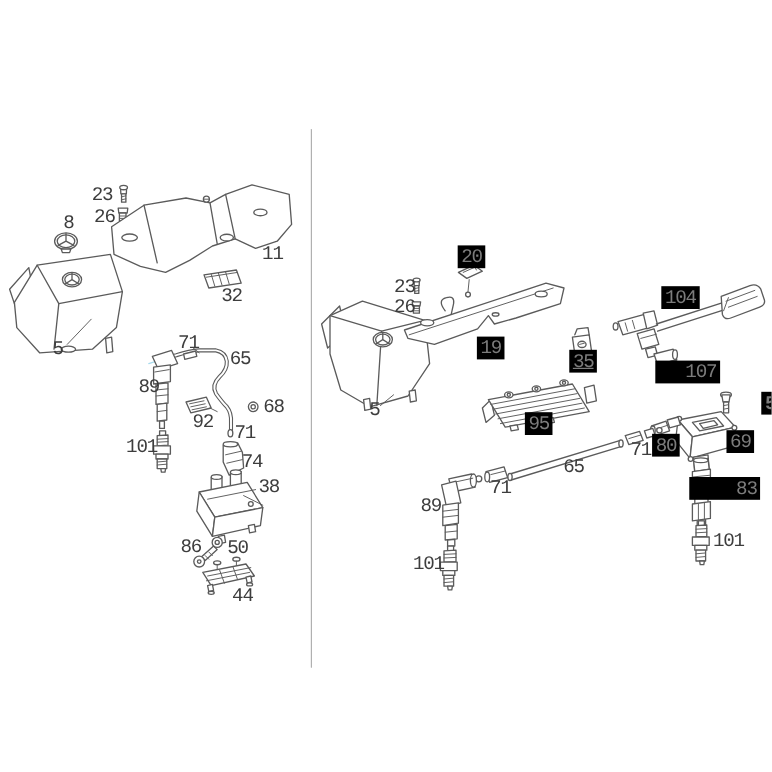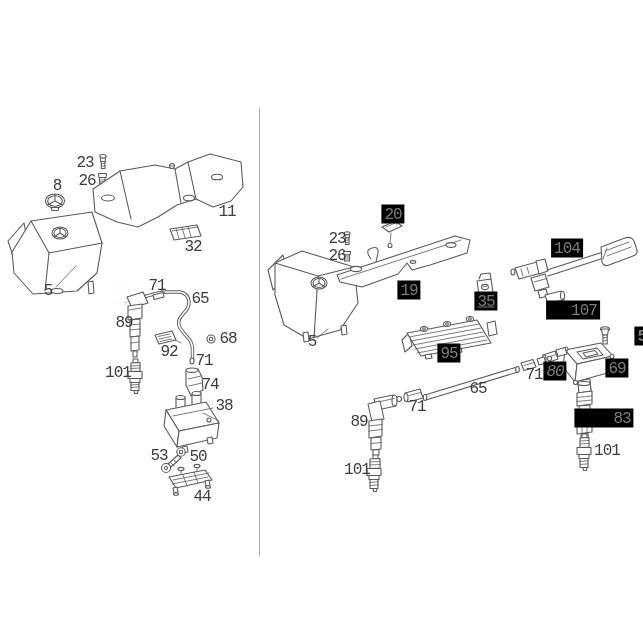--- a/index.html
+++ b/index.html
@@ -402,39 +402,39 @@
       <div class="part-label" style="left: 48px; top: 291px;">5</div>
       <div class="part-label" style="left: 157px; top: 286px;">71</div>
       <div class="part-label" style="left: 200px; top: 299px;">65</div>
       <div class="part-label" style="left: 124px; top: 323px;">89</div>
       <div class="part-label" style="left: 169px; top: 352px;">92</div>
       <div class="part-label" style="left: 228px; top: 339px;">68</div>
       <div class="part-label" style="left: 118px; top: 373px;">101</div>
       <div class="part-label" style="left: 204px; top: 361px;">71</div>
       <div class="part-label" style="left: 210px; top: 385px;">74</div>
       <div class="part-label" style="left: 224px; top: 406px;">38</div>
-      <div class="part-label" style="left: 159px; top: 456px;">53</div>
+      <div class="part-label" style="left: 159px; top: 456px;">86</div>
       <div class="part-label" style="left: 198px; top: 457px; text-align: right;">50</div>
       <div class="part-label" style="left: 202px; top: 497px;">44</div>
     </div>
 <div class="labels-layer" id="right-diagram-panel">
       <div class="part-label badge" style="left: 393px; top: 214px;">20</div>
       <div class="part-label" style="left: 337px; top: 239px;">23</div>
       <div class="part-label" style="left: 337px; top: 256px;">26</div>
       <div class="part-label badge" style="left: 409px; top: 290px;">19</div>
       <div class="part-label badge" style="left: 567px; top: 248px; font-family: Liberation Mono, monospace;">104</div>
       <div class="part-label badge" style="left: 486px; top: 301px; text-decoration: underline;">35</div>
       <div class="part-label badge" style="left: 573px; top: 310px; padding-left: 25px;">107</div>
       <div class="part-label" style="left: 312px; top: 342px;">5</div>
       <div class="part-label badge" style="left: 417px; top: 353px; margin-left: 32px;">95</div>
       <div class="part-label badge" style="left: 646px; top: 336px; font-weight: bold;">59</div>
-      <div class="part-label badge" style="left: 555px; top: 371px; font-style: italic;">80</div>
+      <div class="part-label badge" style="left: 555px; top: 371px;">80</div>
       <div class="part-label badge" style="left: 617px; top: 368px;">69</div>
       <div class="part-label" style="left: 534px; top: 375px;">71</div>
       <div class="part-label" style="left: 478px; top: 389px;">65</div>
       <div class="part-label" style="left: 417px; top: 407px;">71</div>
-      <div class="part-label badge" style="left: 604px; top: 418px; padding-left: 39px;">83</div>
+      <div class="part-label badge" style="left: 604px; top: 407px; padding-left: 39px;">83</div>
       <div class="part-label" style="left: 359px; top: 422px;">89</div>
       <div class="part-label" style="left: 357px; top: 470px;">101</div>
       <div class="part-label" style="left: 607px; top: 451px;">101</div>
     </div>
 
 </div>
 
 </body></html>

